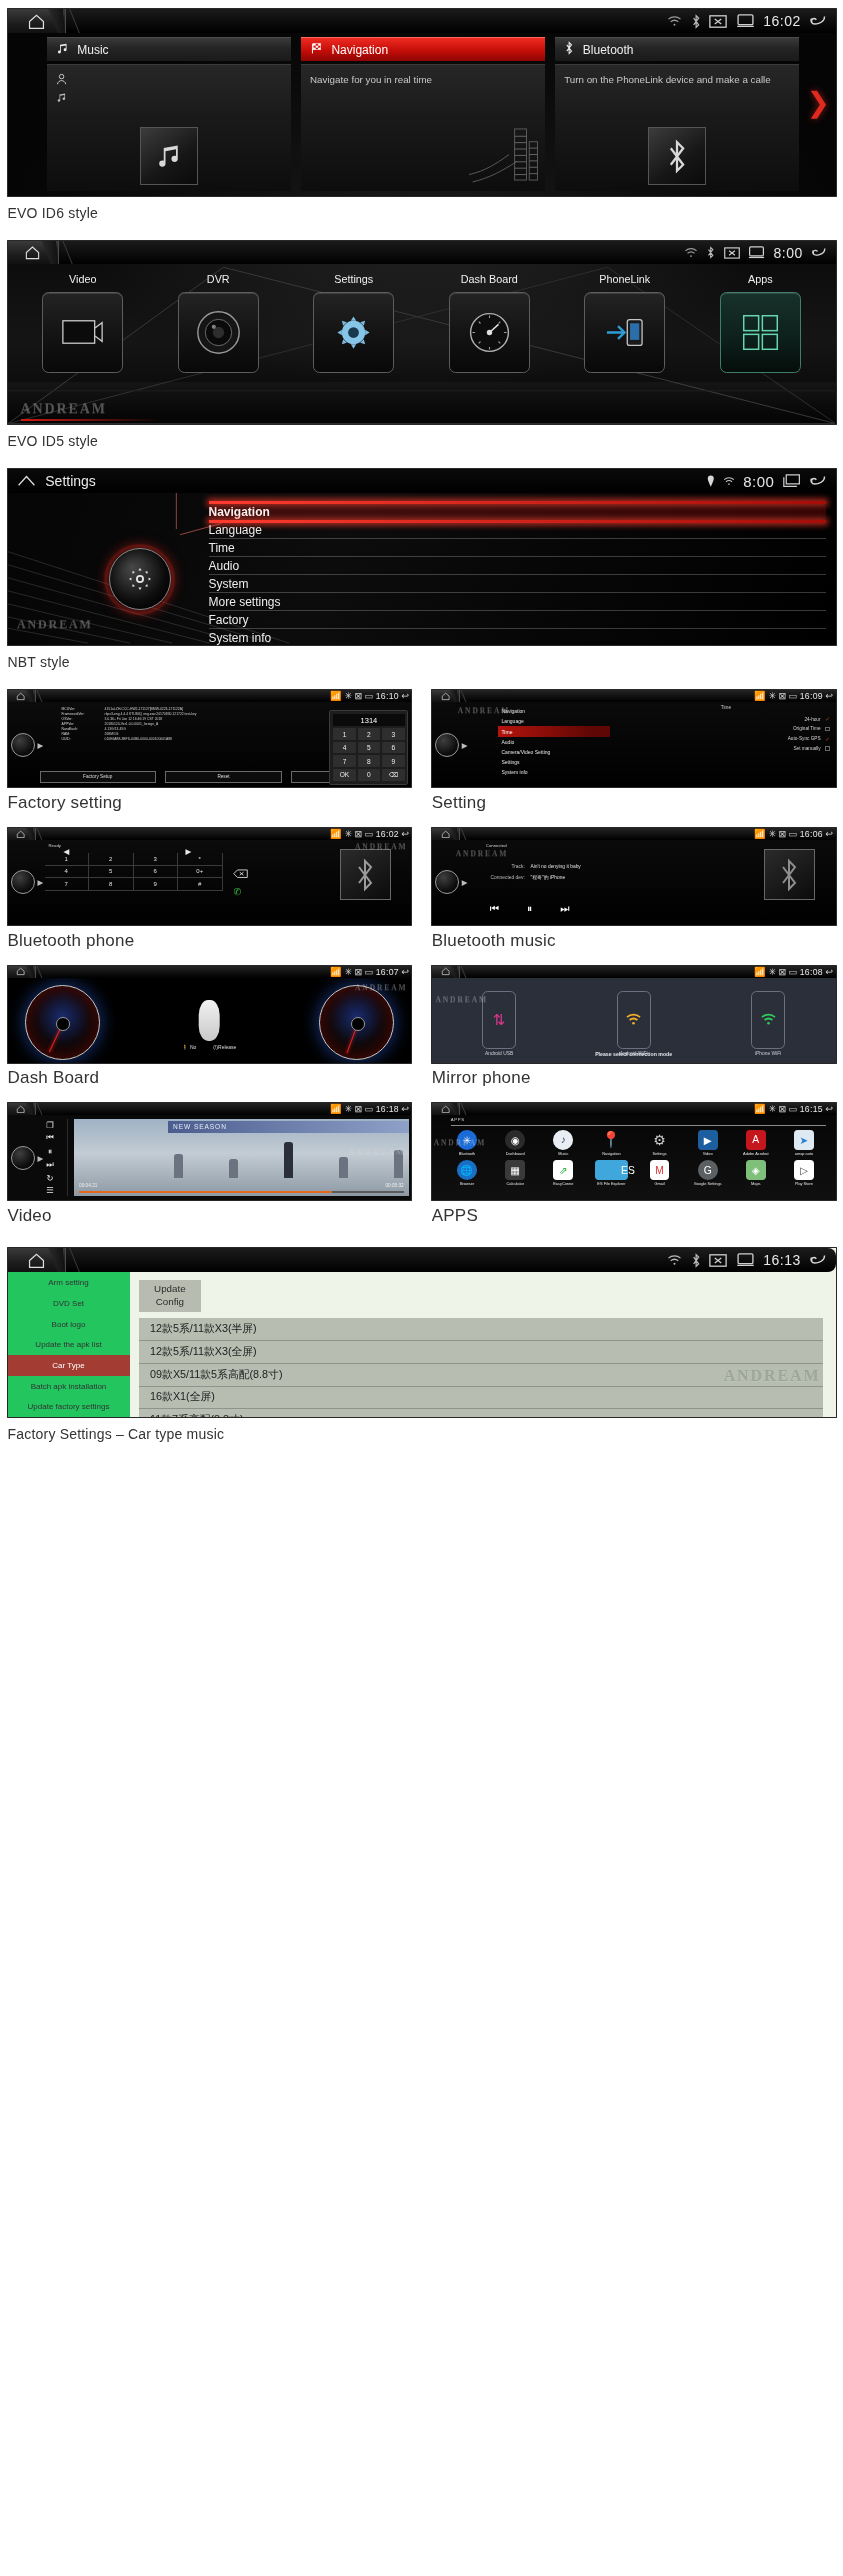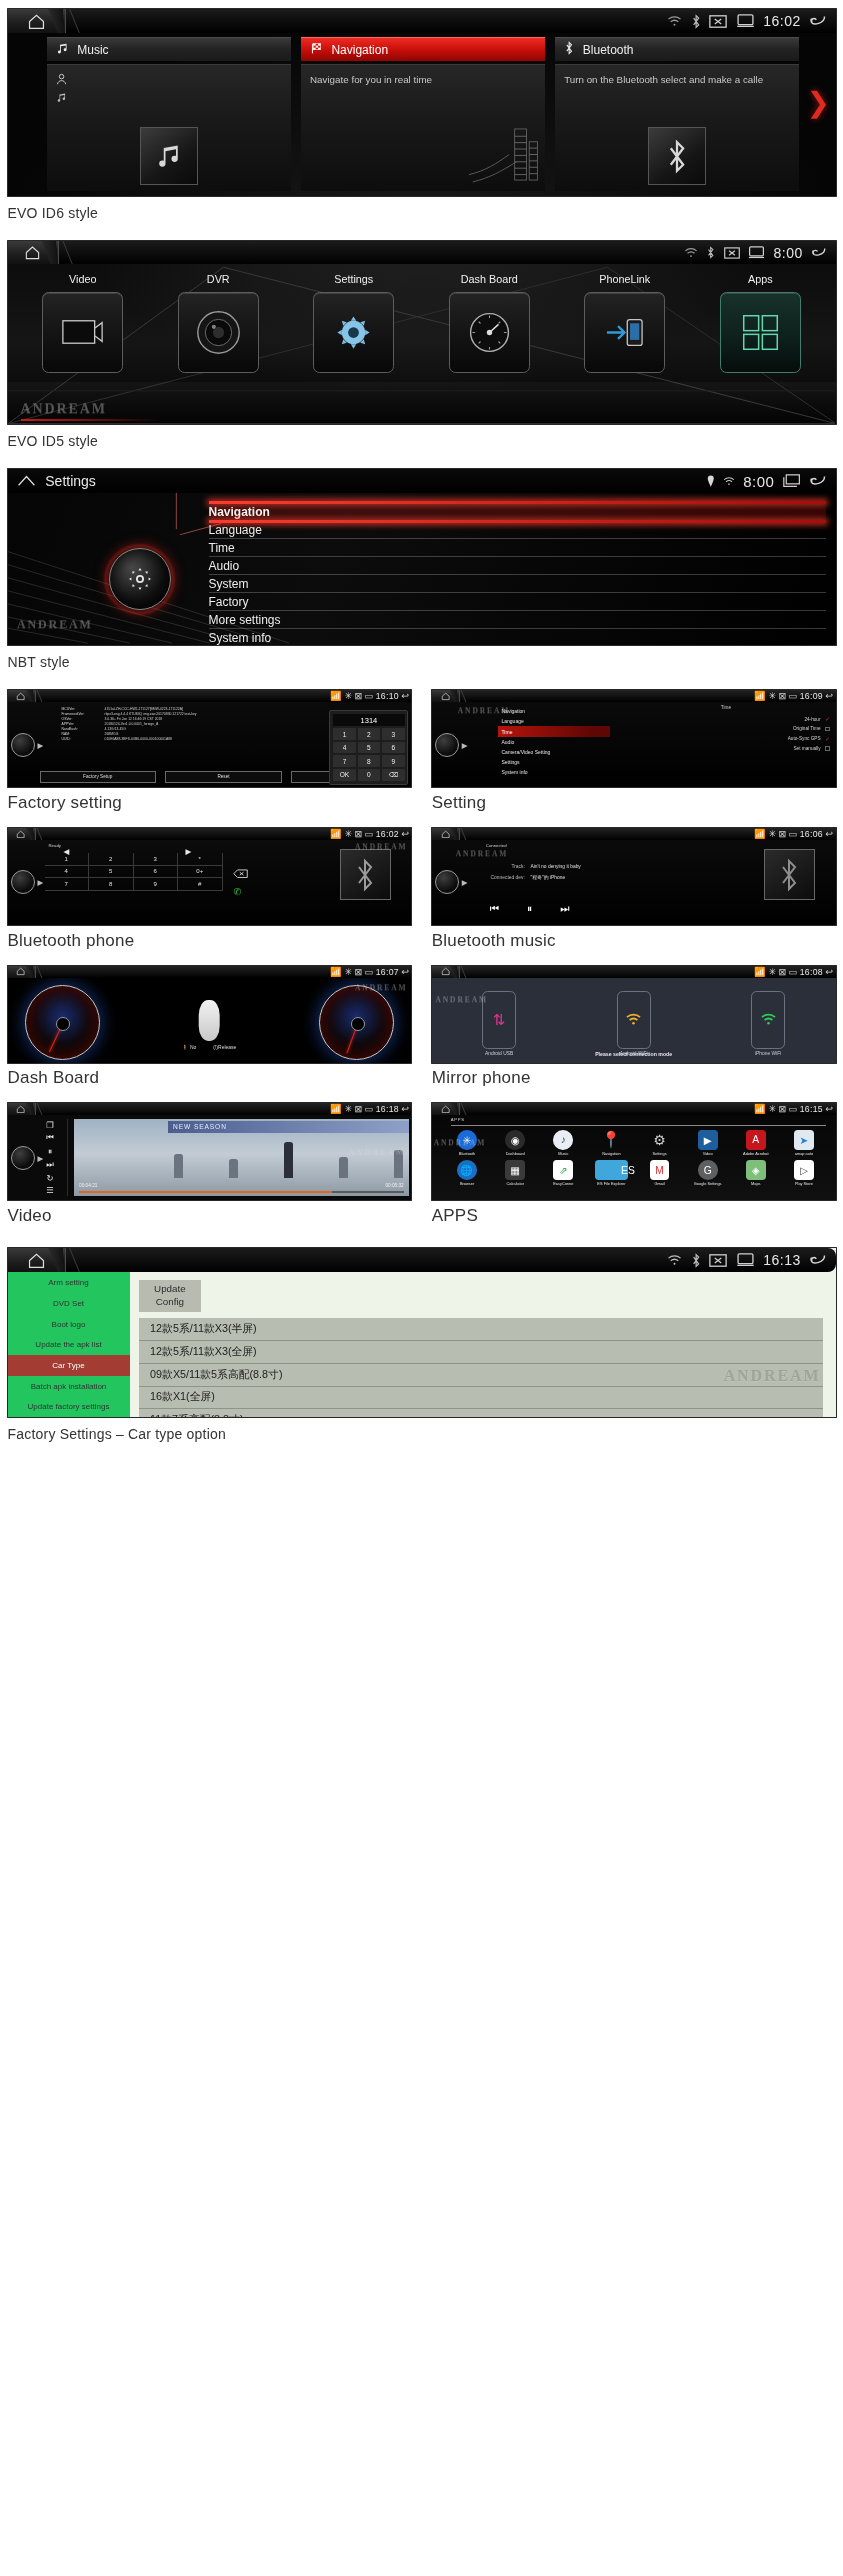--- a/index.html
+++ b/index.html
@@ -394,21 +394,21 @@
       <div class="card">
         <div class="card-head">
           <span>
             <svg width="10.3" height="14" viewBox="0 0 12 18" fill="none" stroke="#ededed" stroke-width="1.4">
                   <path d="M3 5 L9 13 L6 16 V2 L9 5 L3 13"></path>
                 </svg>
           </span>
           <span>Bluetooth</span>
         </div>
         <div class="card-body">
-          <div>Turn on the Bluetooth select and make a calle</div>
+          <div>Turn on the PhoneLink device and make a calle</div>
           <div class="ph-art">
             <svg width="30" height="37" viewBox="0 0 12 18" fill="none" stroke="#d8d8d8" stroke-width="1.1">
                   <path d="M3 5 L9 13 L6 16 V2 L9 5 L3 13"></path>
                 </svg>
           </div>
         </div>
       </div>
     </div>
     <div class="arrow-next">❯</div>
   </div>
@@ -614,24 +614,24 @@
       <div class="it">
             <span>Time</span>
           </div>
       <div class="it">
             <span>Audio</span>
           </div>
       <div class="it">
             <span>System</span>
           </div>
       <div class="it">
+            <span>More settings</span>
+          </div>
+      <div class="it">
             <span>Factory</span>
-          </div>
-      <div class="it">
-            <span>More settings</span>
           </div>
       <div class="it" style="border-bottom:none;">
             <span>System info</span>
           </div>
     </div>
     <div class="andream" style="left:9.4px; bottom:13px; font-size:12px;">ANDREAM</div>
   </div>
   <div class="caption">NBT style</div>
   </div>
 
@@ -1154,17 +1154,17 @@
         <div class="row">12款5系/11款X3(半屏)</div>
         <div class="row">12款5系/11款X3(全屏)</div>
         <div class="row">09款X5/11款5系高配(8.8寸)</div>
         <div class="row">16款X1(全屏)</div>
         <div class="row">11款7系高配(8.8寸)</div>
 
       </div>
       <div class="andream" style="right:15px;bottom:32px;font-size:16px;color:rgba(120,130,120,.45);">ANDREAM</div>
     </div>
   </div>
-  <div class="caption">Factory Settings – Car type option</div>
+  <div class="caption">Factory Settings – Car type music</div>
   </div>
 
 </div>
 
 
 </body></html>

